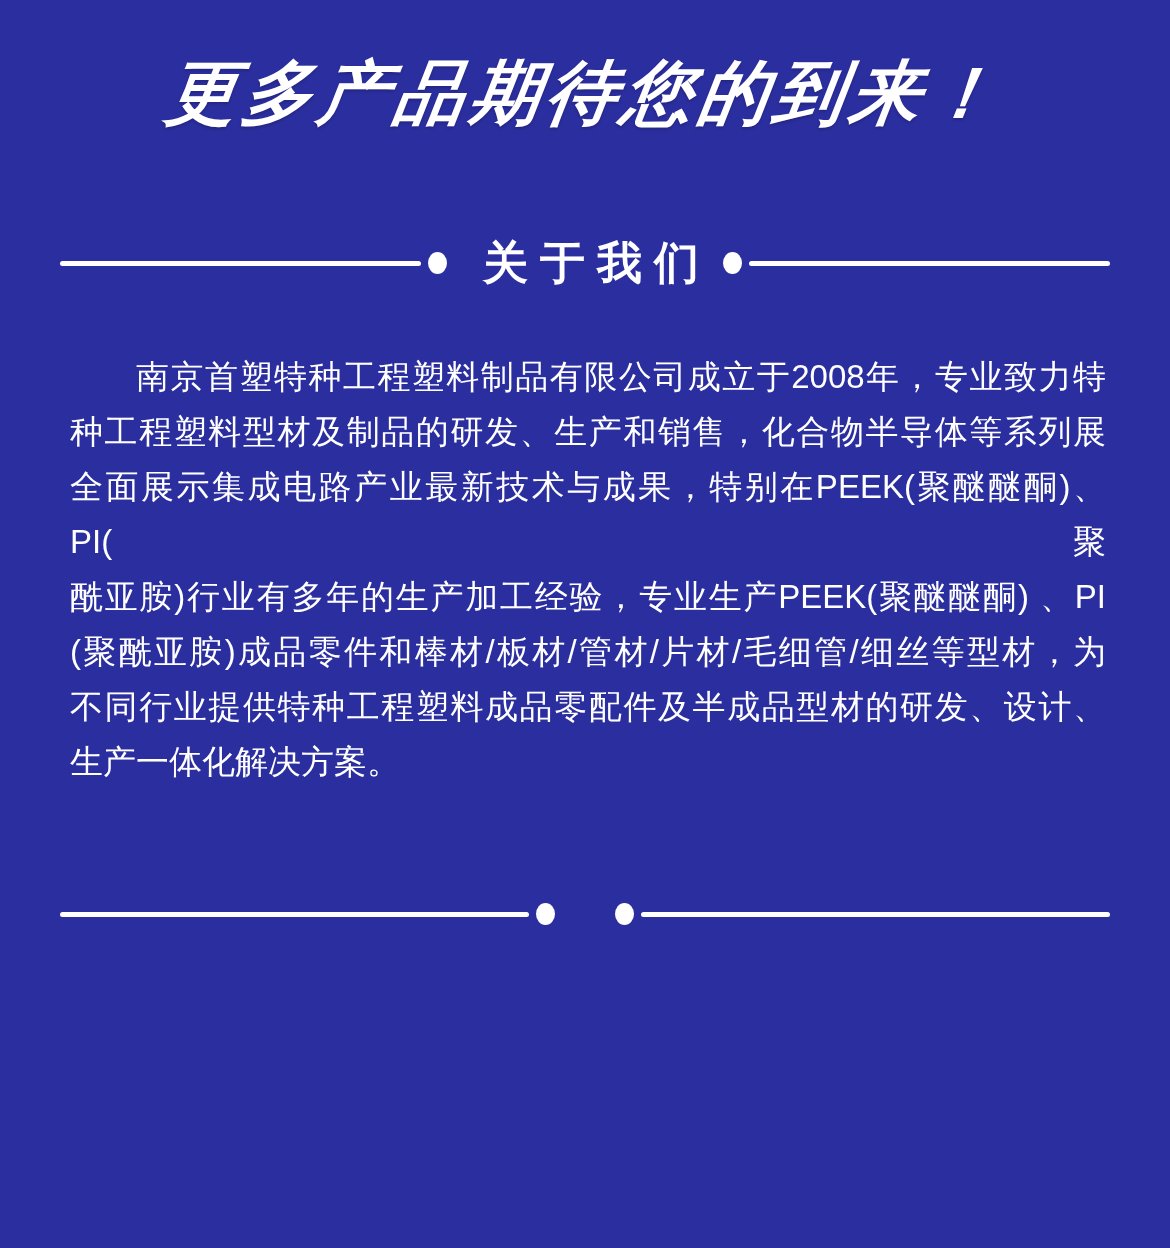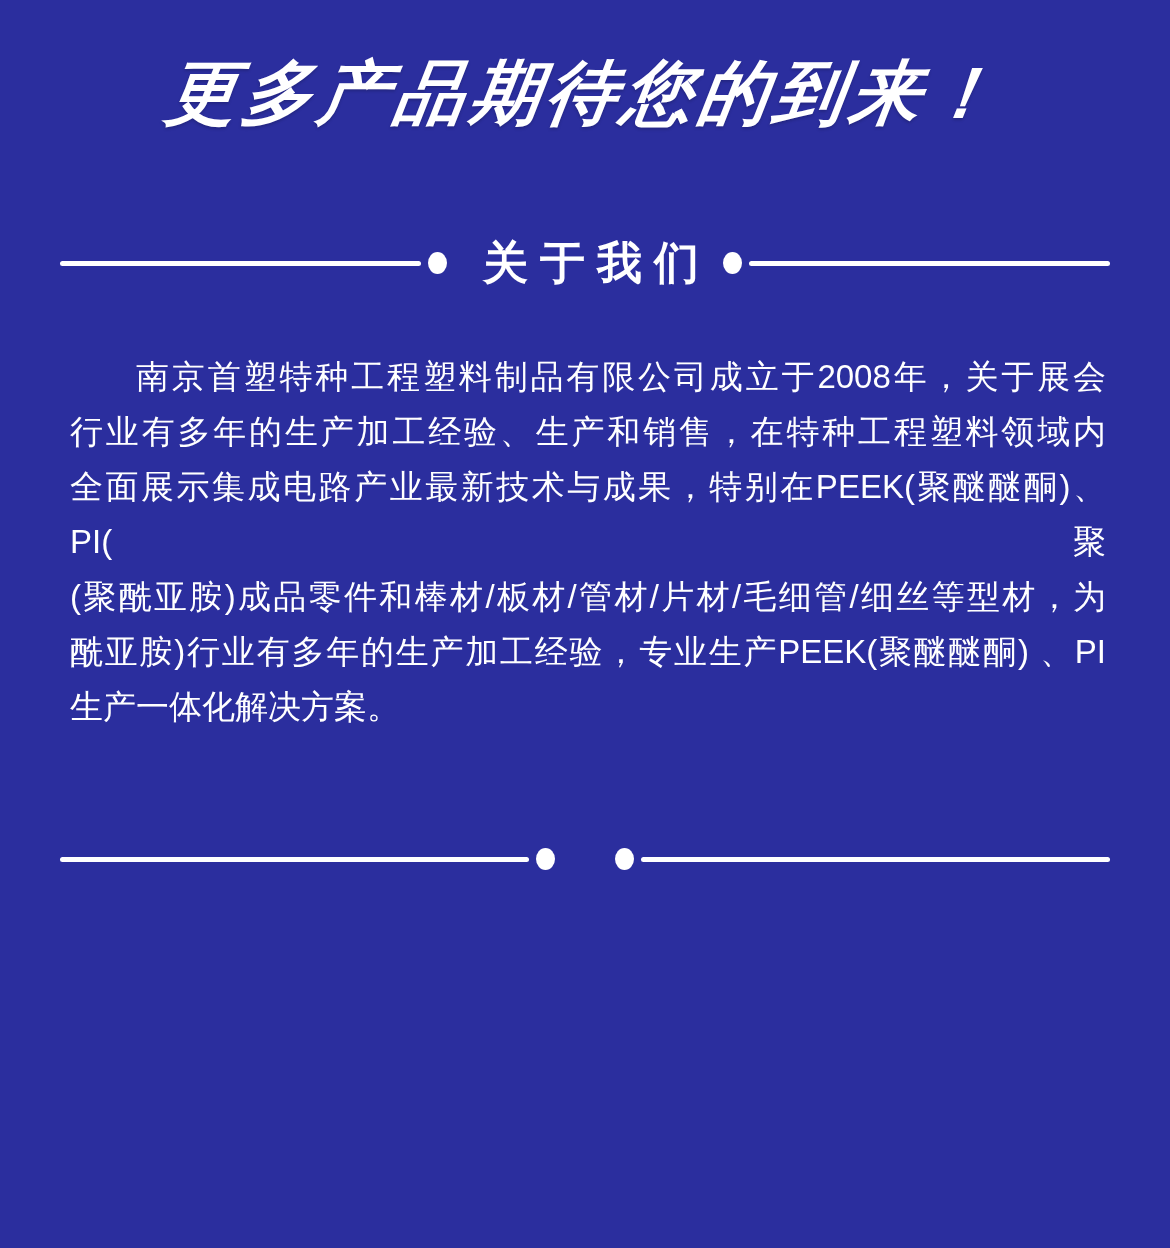--- a/index.html
+++ b/index.html
@@ -92,25 +92,26 @@
 
   <div class="section-header first">
     <div class="rule"></div>
     <div class="dot left"></div>
     <div class="section-title">关于我们</div>
     <div class="dot right"></div>
     <div class="rule"></div>
   </div>
 
   <div class="para about-us">
-    <div class="line first">南京首塑特种工程塑料制品有限公司成立于2008年，关于展会</div>
-    <div class="line">行业有多年的生产加工经验、生产和销售，在特种工程塑料领域内</div>
+    <div class="line first">南京首塑特种工程塑料制品有限公司成立于2008年，专业致力特</div>
+    <div class="line">种工程塑料型材及制品的研发、生产和销售，化合物半导体等系列展</div>
     <div class="line">全面展示集成电路产业最新技术与成果，特别在PEEK(聚醚醚酮)、 PI(聚</div>
+    <div class="line">酰亚胺)行业有多年的生产加工经验，专业生产PEEK(聚醚醚酮) 、PI</div>
     <div class="line">(聚酰亚胺)成品零件和棒材/板材/管材/片材/毛细管/细丝等型材，为</div>
-    <div class="line">酰亚胺)行业有多年的生产加工经验，专业生产PEEK(聚醚醚酮) 、PI</div>
+    <div class="line">不同行业提供特种工程塑料成品零配件及半成品型材的研发、设计、</div>
     <div class="line last">生产一体化解决方案。</div>
   </div>
 
   <div class="section-header second">
     <div class="rule"></div>
     <div class="dot left"></div>
     <div class="dot right"></div>
     <div class="rule"></div>
   </div>
 

